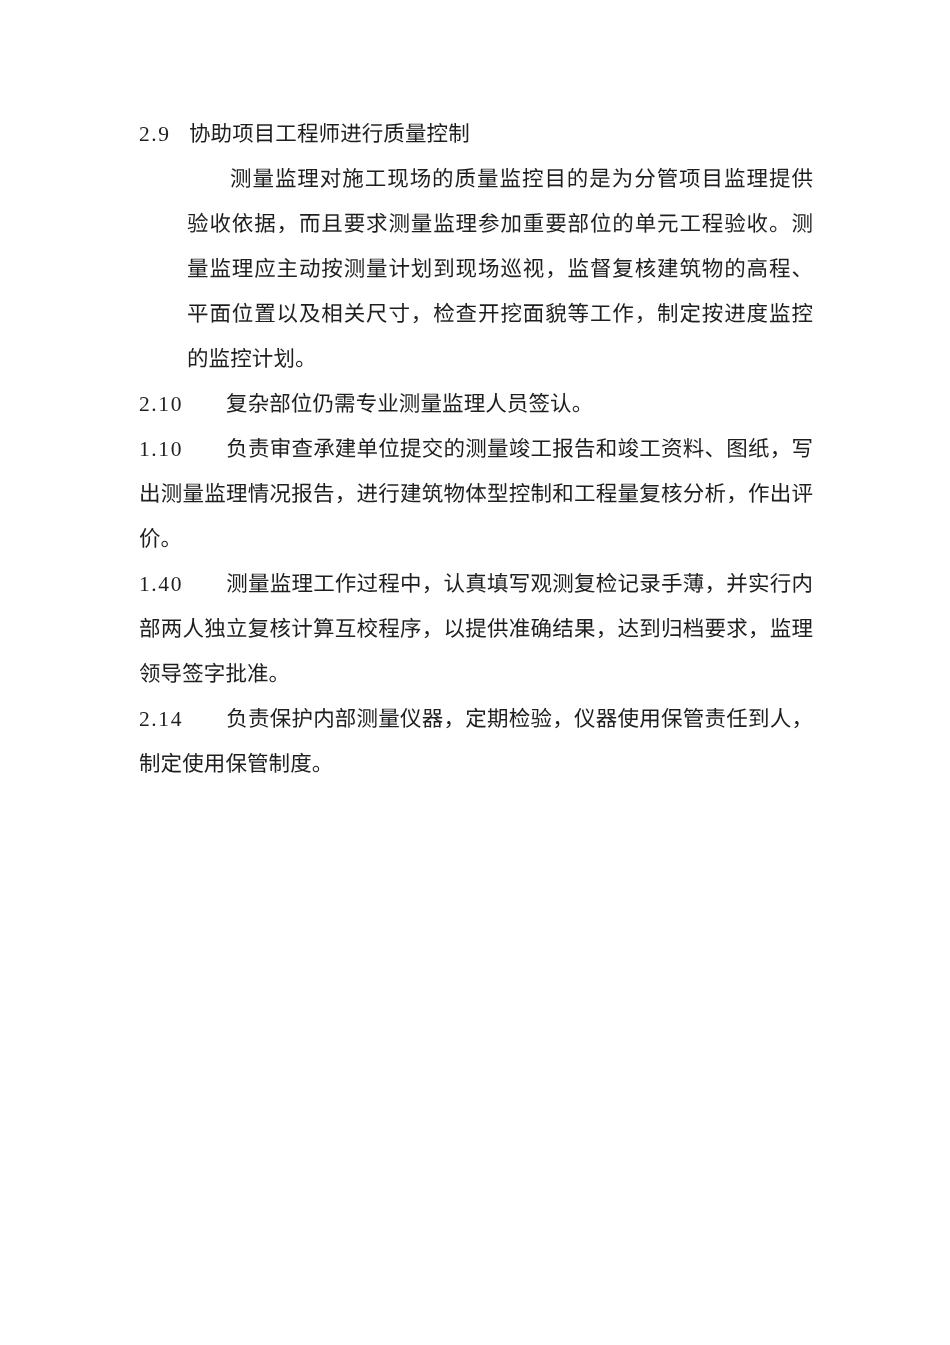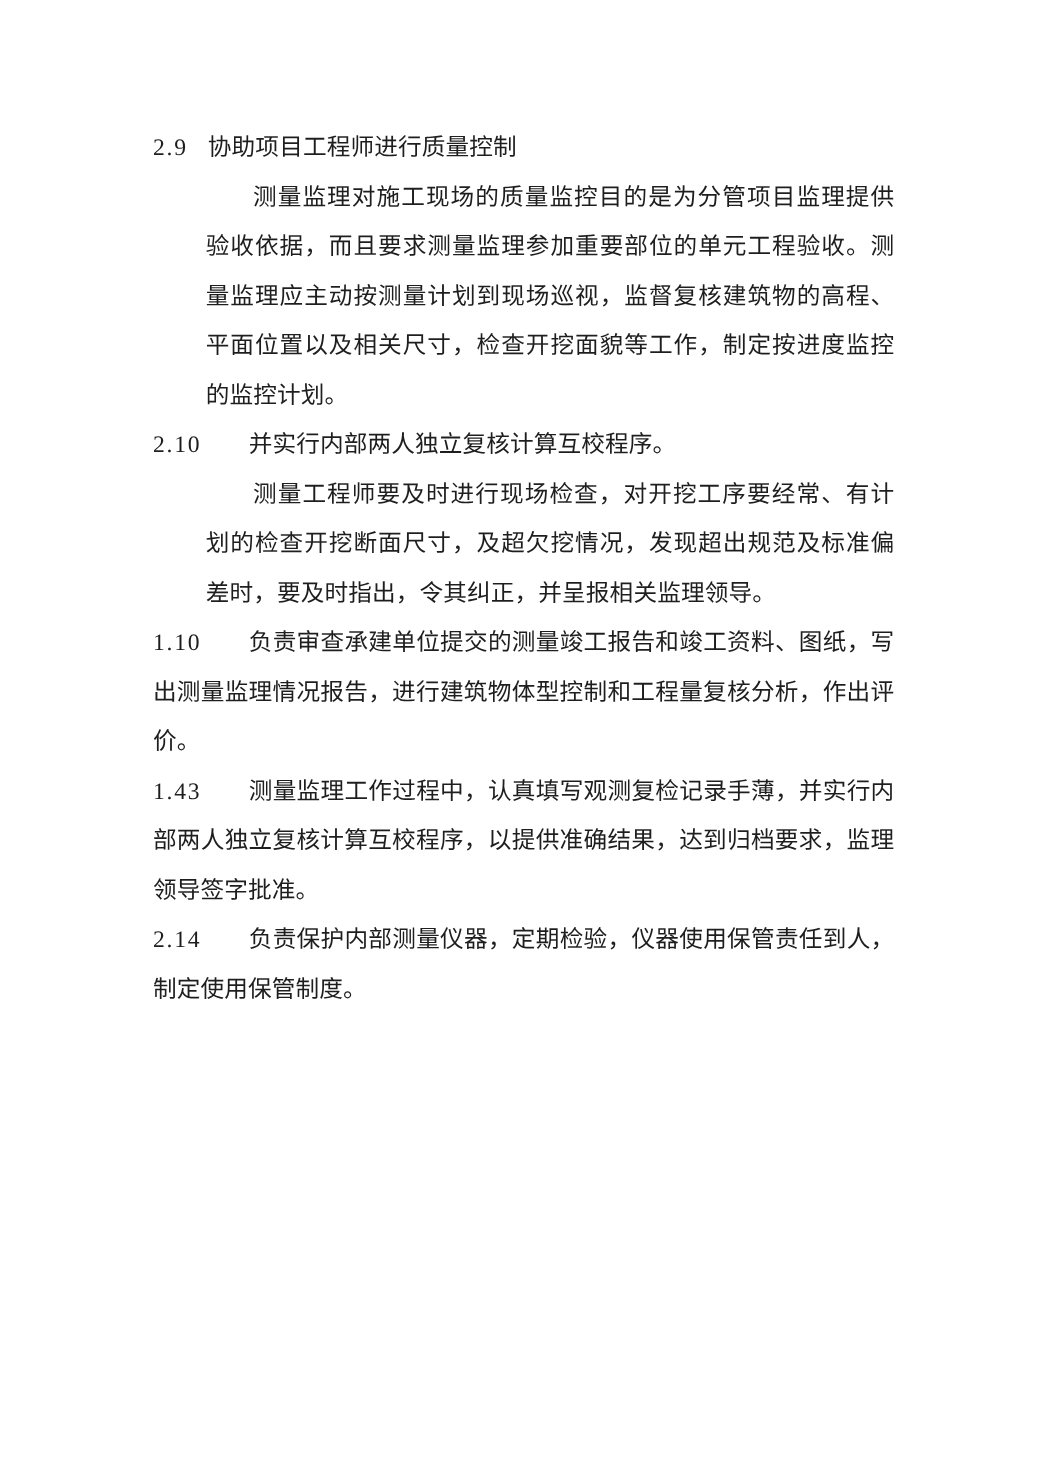--- a/index.html
+++ b/index.html
@@ -60,26 +60,25 @@
 <body>
 
 <div class="page">
   <div class="content">
 
     <p class="para noindent"><span class="clause-num">2.9</span><span class="gap-sm"></span><span>协助项目工程师进行质量控制</span></p>
 
     <p class="para indent">测量监理对施工现场的质量监控目的是为分管项目监理提供验收依据，而且要求测量监理参加重要部位的单元工程验收。测量监理应主动按测量计划到现场巡视，监督复核建筑物的高程、平面位置以及相关尺寸，检查开挖面貌等工作，制定按进度监控的监控计划。</p>
 
 
-    <p class="para noindent"><span class="clause-num">2.10</span><span class="gap-lg"></span><span>并实行内部两人独立复核计算互校程序。</span></p>
+    <p class="para noindent"><span class="clause-num">2.10</span><span class="gap-lg"></span><span>复杂部位仍需专业测量监理人员签认。</span></p>
 
-    <p class="para indent">测量工程师要及时进行现场检查，对开挖工序要经常、有计划的检查开挖断面尺寸，及超欠挖情况，发现超出规范及标准偏差时，要及时指出，令其纠正，并呈报相关监理领导。</p>
 
 
 
     <p class="para noindent"><span class="clause-num">1.10</span><span class="gap-lg"></span><span>负责审查承建单位提交的测量竣工报告和竣工资料、图纸，写出测量监理情况报告，进行建筑物体型控制和工程量复核分析，作出评价。</span></p>
 
-    <p class="para noindent"><span class="clause-num">1.43</span><span class="gap-lg"></span><span>测量监理工作过程中，认真填写观测复检记录手薄，并实行内部两人独立复核计算互校程序，以提供准确结果，达到归档要求，监理领导签字批准。</span></p>
+    <p class="para noindent"><span class="clause-num">1.40</span><span class="gap-lg"></span><span>测量监理工作过程中，认真填写观测复检记录手薄，并实行内部两人独立复核计算互校程序，以提供准确结果，达到归档要求，监理领导签字批准。</span></p>
 
     <p class="para noindent"><span class="clause-num">2.14</span><span class="gap-lg"></span><span>负责保护内部测量仪器，定期检验，仪器使用保管责任到人，制定使用保管制度。</span></p>
 
   </div>
 </div>
 
 </body></html>

